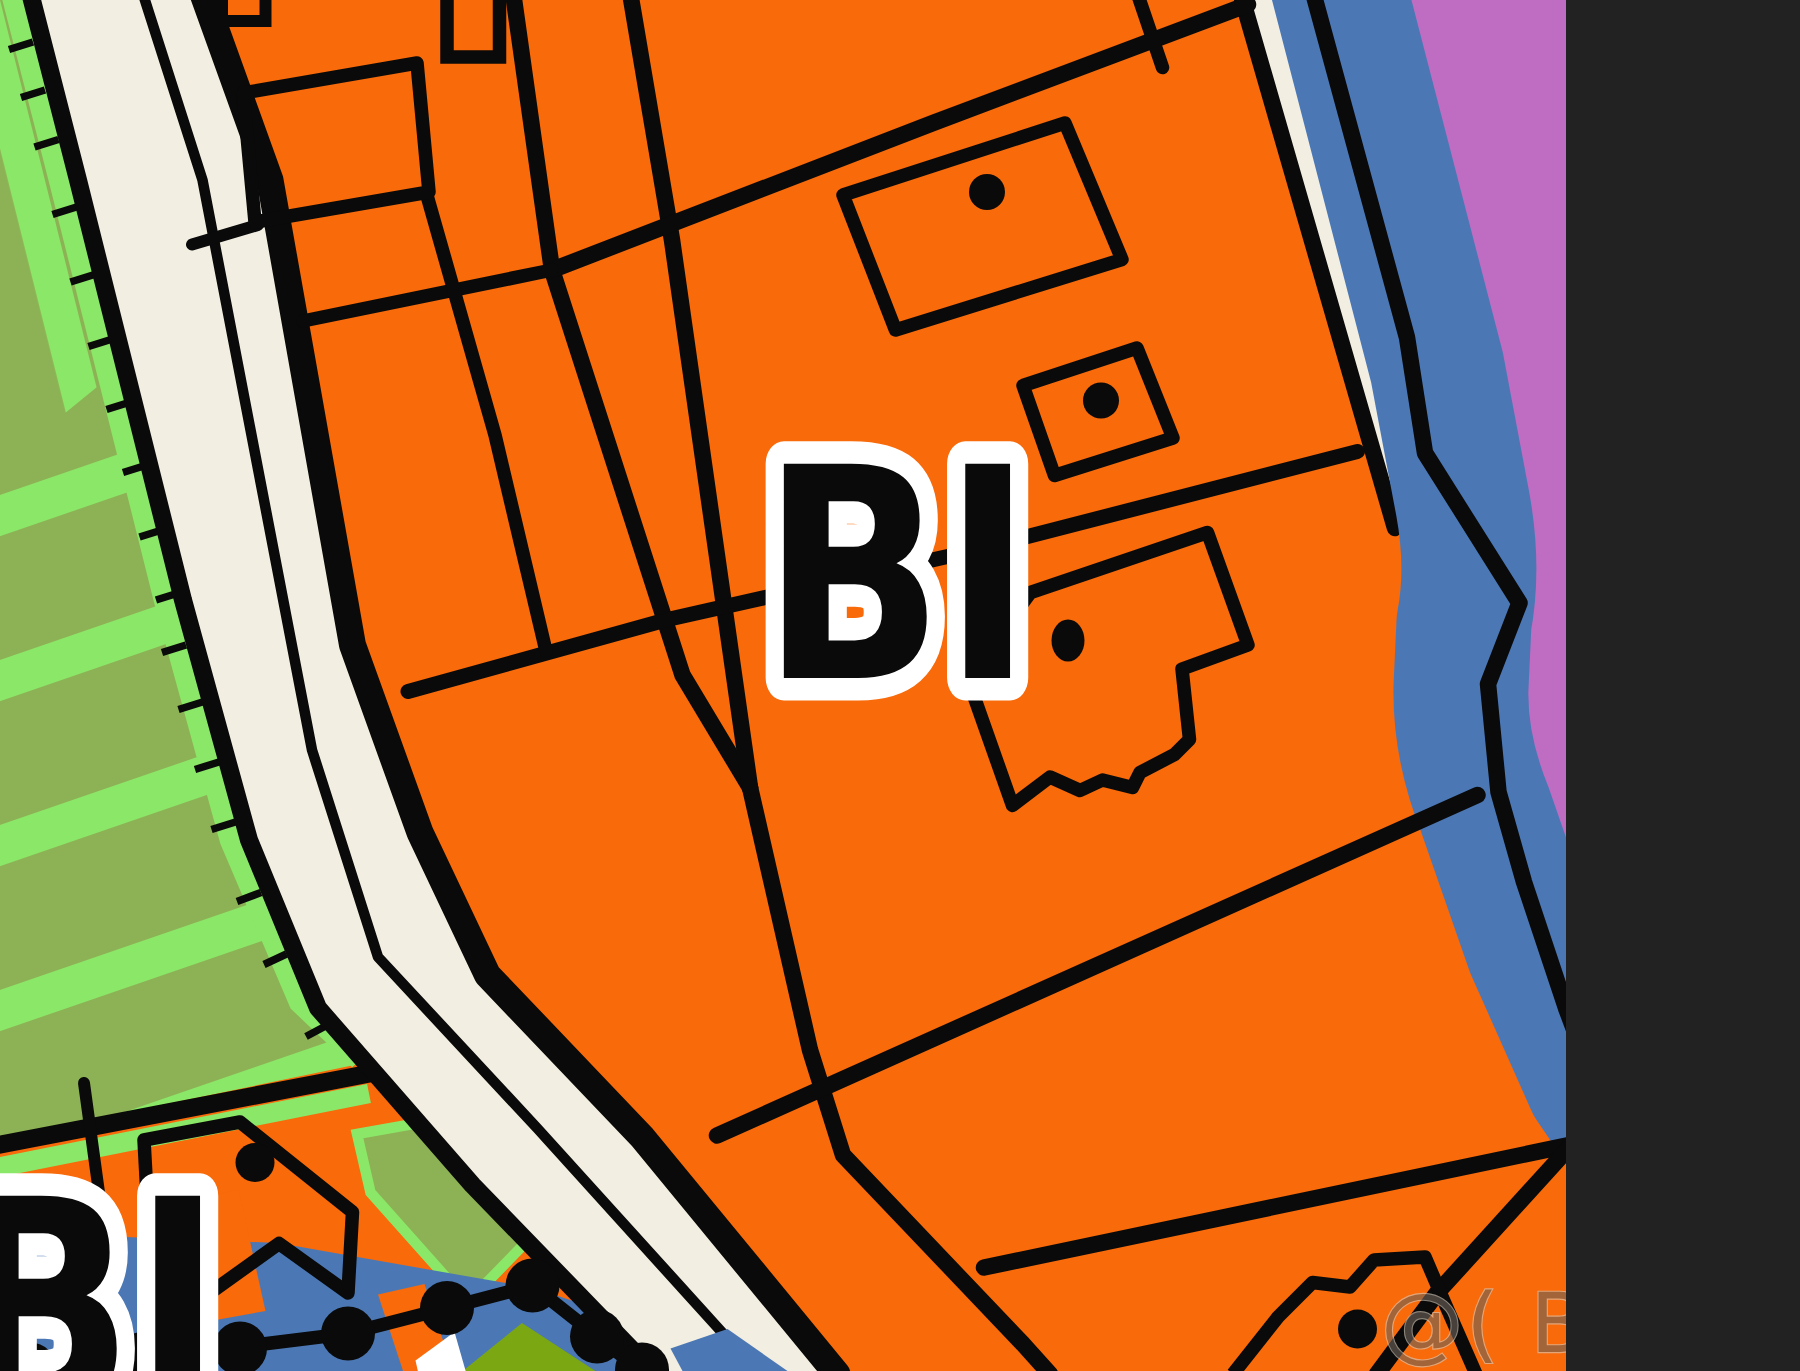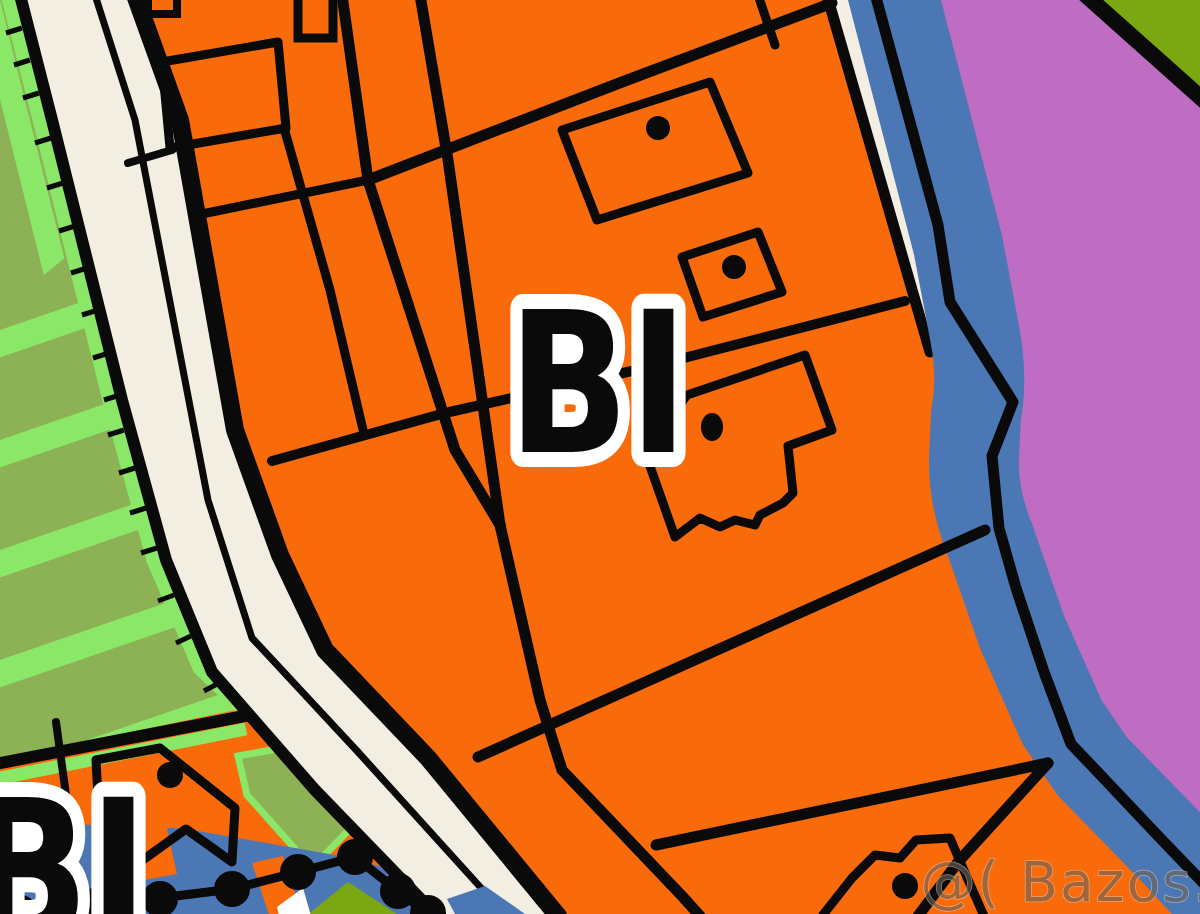--- a/index.html
+++ b/index.html
@@ -1,16 +1,16 @@
 <!DOCTYPE html>
 <html style="--c-orange: #F86A0A; --c-cream: #F2EEE1; --c-ink: #0A0A0A; --c-green: #8DB155; --c-lightgreen: #8BE767; --c-olive: #7BA712; --c-blue: #4B78B5; --c-purple: #BF6DC2; --c-white: #FFFFFF; --c-watermark: #6E6258;"><head>
 <meta charset="utf-8">
 <style>
   html,body{margin:0;padding:0;background:#222;}
-  .map-viewport{width:1200px;height:914px;overflow:hidden;position:relative;}
+  .map-viewport{width:1044px;height:914px;overflow:hidden;position:relative;}
   svg{display:block;}
   .parcel-line{stroke:var(--c-ink);fill:none;stroke-linecap:round;stroke-linejoin:round;}
   .building{fill:none;stroke:var(--c-ink);stroke-width:9;stroke-linejoin:round;}
   .bdot{fill:var(--c-ink);}
   .zone-label{font-family:"DejaVu Sans","Liberation Sans",sans-serif;font-weight:bold;
     fill:var(--c-ink);stroke:var(--c-white);stroke-width:30;stroke-linejoin:round;
     paint-order:stroke fill;}
   .watermark{font-family:"DejaVu Sans","Liberation Sans",sans-serif;
     fill:var(--c-watermark);stroke:#d8ccbc;stroke-width:1.5;paint-order:stroke fill;
     opacity:0.62;letter-spacing:2px;}

